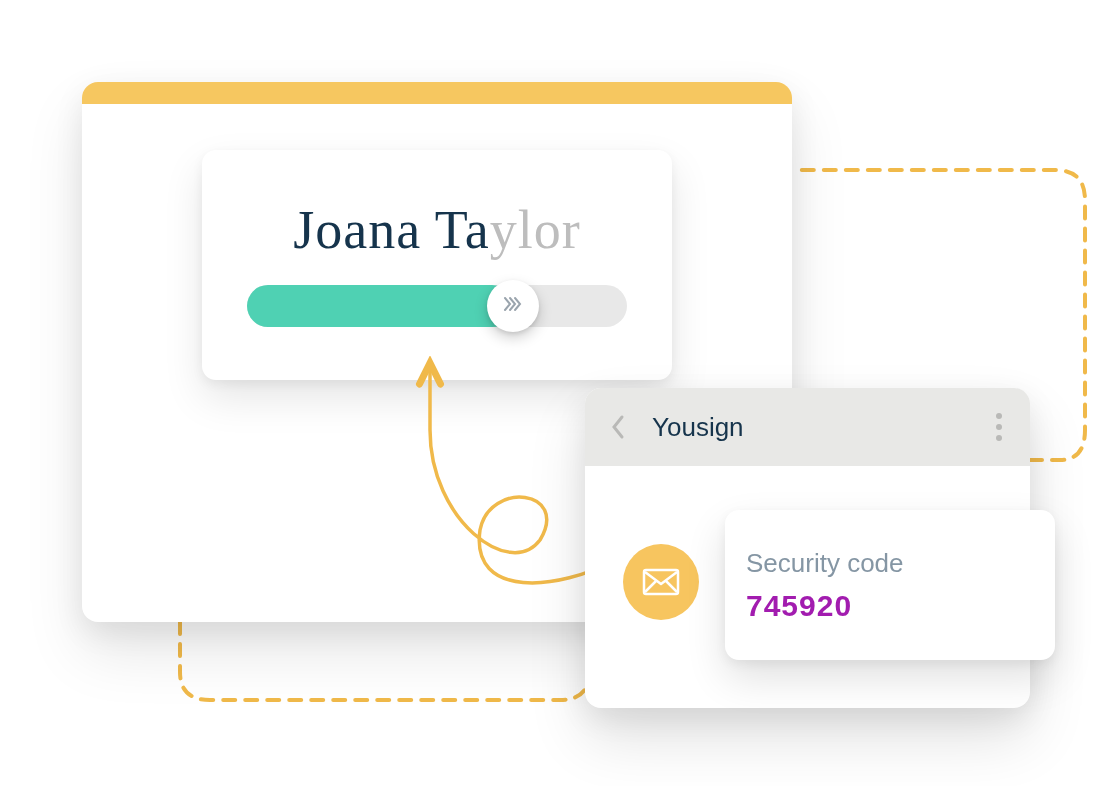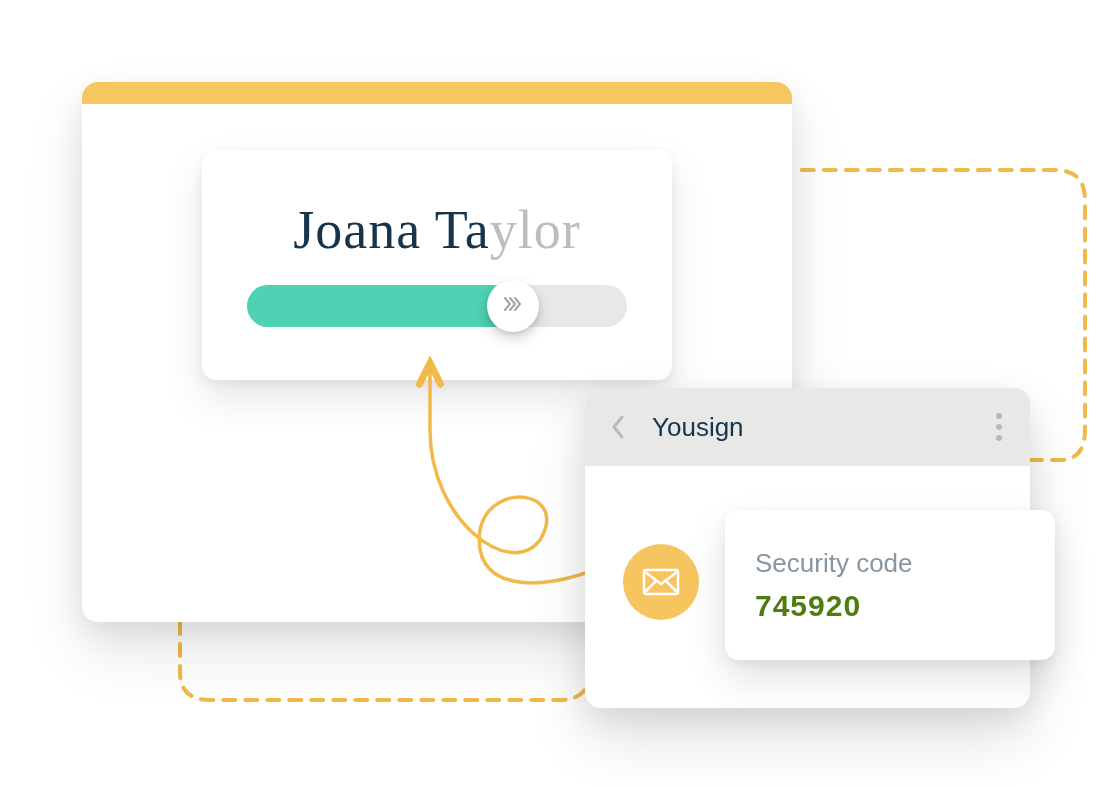--- a/index.html
+++ b/index.html
@@ -157,33 +157,33 @@
 
   .code-card {
     position: absolute;
     left: 140px;
     top: 44px;
     width: 330px;
     height: 150px;
     background: #fff;
     border-radius: 14px;
     box-shadow: 0 18px 40px rgba(0,0,0,0.12), 0 4px 12px rgba(0,0,0,0.06);
-    padding: 28px 30px;
+    padding: 28px 21px;
     display: flex;
     flex-direction: column;
     justify-content: center;
     gap: 10px;
   }
   .code-label {
     color: #8596a4;
     font-size: 26px;
     font-weight: 300;
   }
   .code-value {
-    color: #4d7c0f;
+    color: #a21caf;
     font-size: 30px;
     font-weight: 700;
     letter-spacing: 1px;
   }
 
   
   .dash-path {
     position: absolute;
     left: 0; top: 0;
     pointer-events: none;

